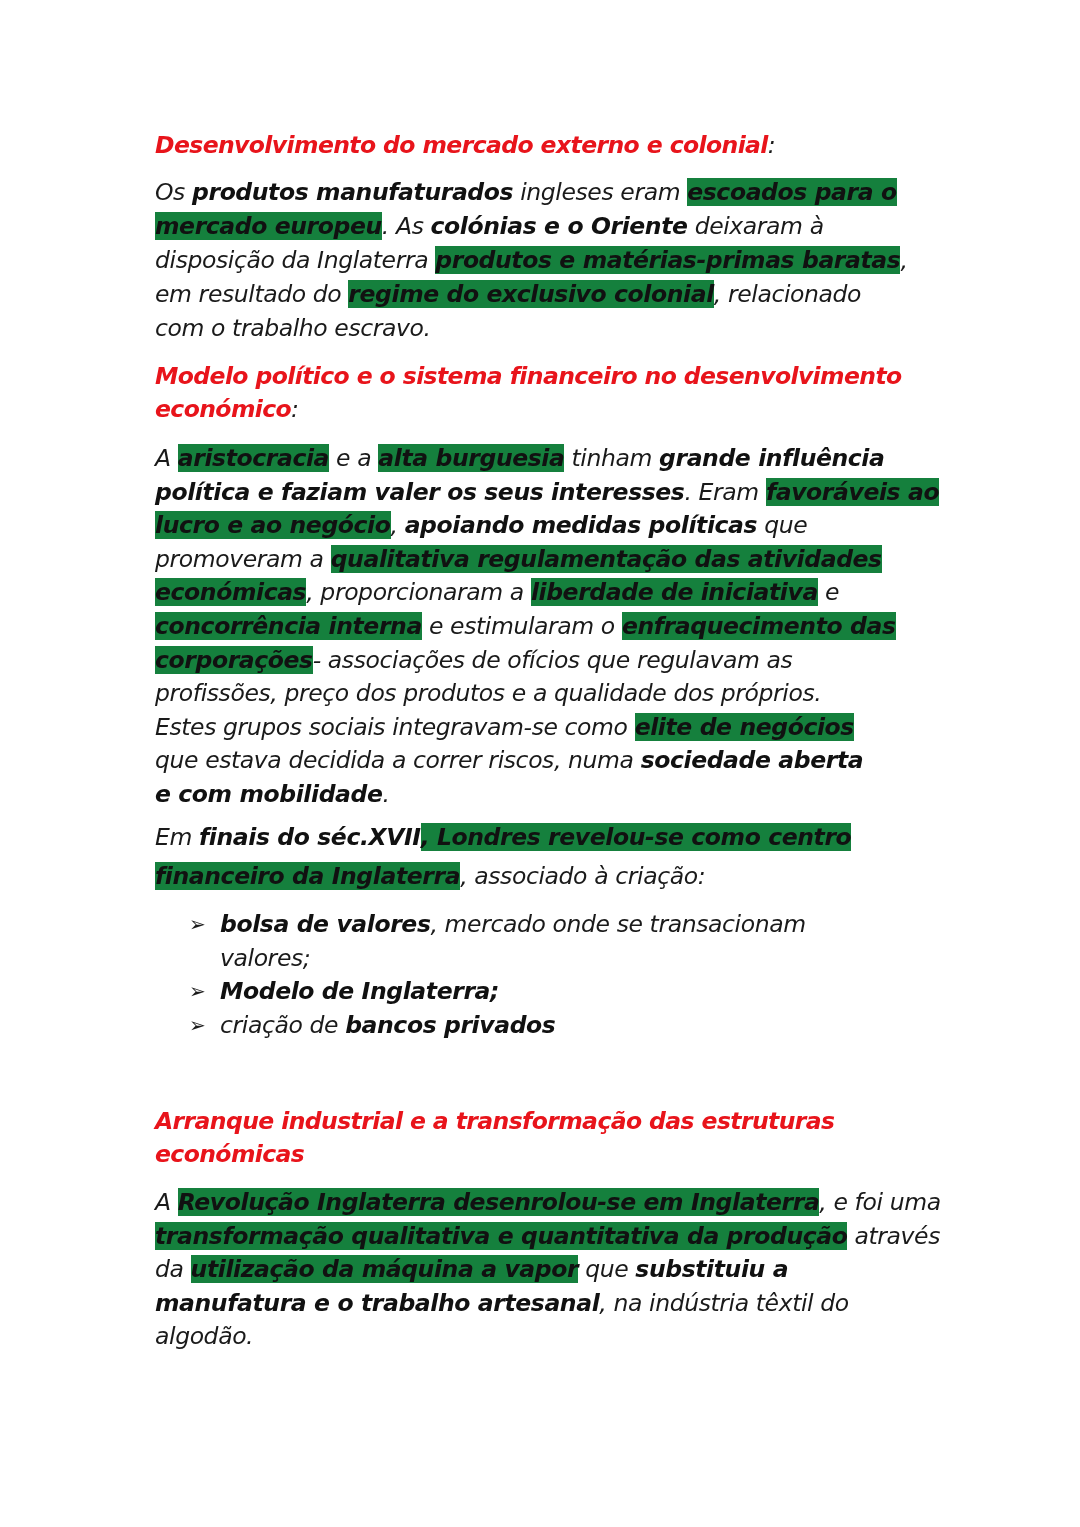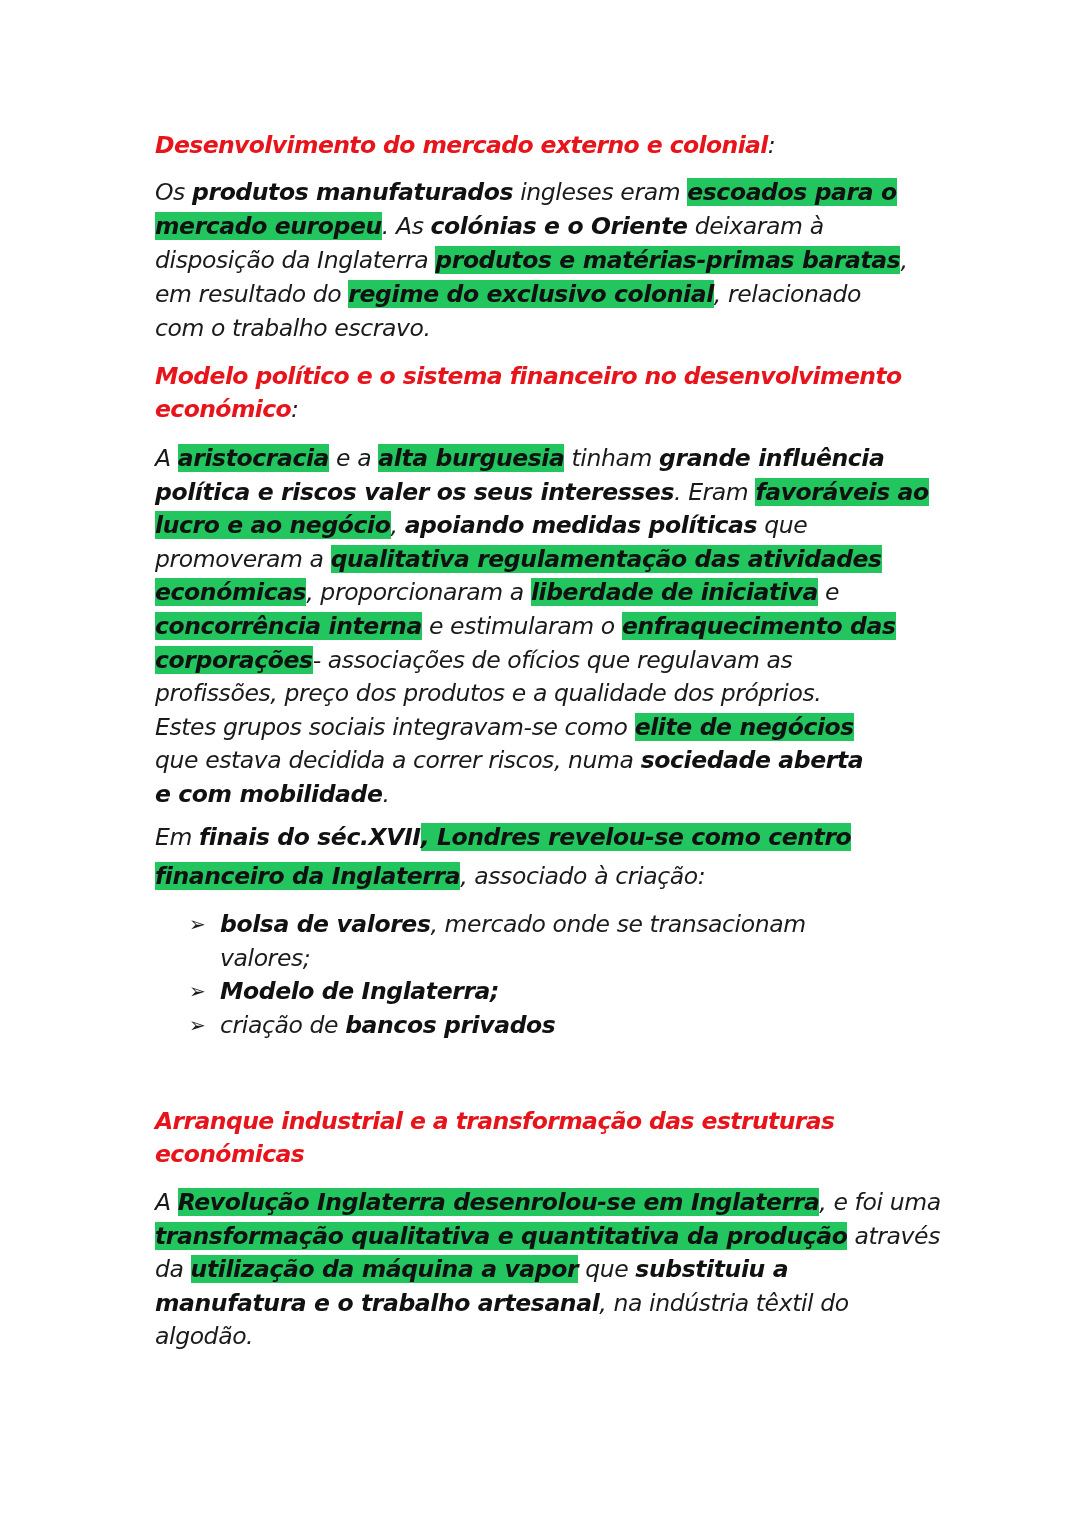--- a/index.html
+++ b/index.html
@@ -3,21 +3,21 @@
 <meta charset="utf-8">
 <style>
   html, body { margin: 0; padding: 0; background: #ffffff; }
   body { width: 1080px; height: 1527px; position: relative; overflow: hidden;
          font-family: "DejaVu Sans", sans-serif; color: #1a1a1a; }
   .page { position: absolute; left: 155px; top: 0; width: 780px; }
   .line { position: absolute; left: 0; white-space: nowrap; font-size: 23.5px; line-height: 30px; letter-spacing: -0.4px; font-style: italic; }
   .h { color: #e8141b; font-weight: bold; letter-spacing: -0.6px; }
   .h .colon { color: #1a1a1a; font-weight: normal; }
   b { font-weight: bold; color: #111; }
-  .hl { background: #22c55e; }
+  .hl { background: #15803d; }
   .bullet { position: absolute; left: 34px; font-size: 20px; }
   .btext { position: absolute; left: 65px; }
 </style>
 </head>
 <body>
 
 <div class="page">
 
   <div class="line h" style="top:130px"><span>Desenvolvimento do mercado externo e colonial</span><span class="colon">:</span></div>
   <div></div>
@@ -30,21 +30,21 @@
 
   <div class="line h" style="top:1106px"><span>Arranque industrial e a transformação das estruturas</span></div>
   <div class="line h" style="top:1139px"><span>económicas</span></div>
   <div></div>
 <div class="line" style="top: 177px;"><span>Os </span><b>produtos manufaturados</b><span> ingleses eram </span><b class="hl">escoados para o</b></div>
     <div class="line" style="top: 211px;"><b class="hl">mercado europeu</b><span>. As </span><b>colónias e o Oriente</b><span> deixaram à</span></div>
     <div class="line" style="top: 245px;"><span>disposição da Inglaterra </span><b class="hl">produtos e matérias-primas baratas</b><span>,</span></div>
     <div class="line" style="top: 279px;"><span>em resultado do </span><b class="hl">regime do exclusivo colonial</b><span>, relacionado</span></div>
     <div class="line" style="top: 313px;"><span>com o trabalho escravo.</span></div>
     <div class="line" style="top: 443px;"><span>A </span><b class="hl">aristocracia</b><span> e a </span><b class="hl">alta burguesia</b><span> tinham </span><b>grande influência</b></div>
-    <div class="line" style="top: 476.6px;"><b>política e riscos valer os seus interesses</b><span>. Eram </span><b class="hl">favoráveis ao</b></div>
+    <div class="line" style="top: 476.6px;"><b>política e faziam valer os seus interesses</b><span>. Eram </span><b class="hl">favoráveis ao</b></div>
     <div class="line" style="top: 510.2px;"><b class="hl">lucro e ao negócio</b><span>, </span><b>apoiando medidas políticas</b><span> que</span></div>
     <div class="line" style="top: 543.8px;"><span>promoveram a </span><b class="hl">qualitativa regulamentação das atividades</b></div>
     <div class="line" style="top: 577.4px;"><b class="hl">económicas</b><span>, proporcionaram a </span><b class="hl">liberdade de iniciativa</b><span> e</span></div>
     <div class="line" style="top: 611px;"><b class="hl">concorrência interna</b><span> e estimularam o </span><b class="hl">enfraquecimento das</b></div>
     <div class="line" style="top: 644.6px;"><b class="hl">corporações</b><span>- associações de ofícios que regulavam as</span></div>
     <div class="line" style="top: 678.2px;"><span>profissões, preço dos produtos e a qualidade dos próprios.</span></div>
     <div class="line" style="top: 711.8px;"><span>Estes grupos sociais integravam-se como </span><b class="hl">elite de negócios</b></div>
     <div class="line" style="top: 745.4px;"><span>que estava decidida a correr riscos, numa </span><b>sociedade aberta</b></div>
     <div class="line" style="top: 779px;"><b>e com mobilidade</b><span>.</span></div>
     <div class="line" style="top: 822px;"><span>Em </span><b>finais do séc.XVII</b><b class="hl">, Londres revelou-se como centro</b></div>

